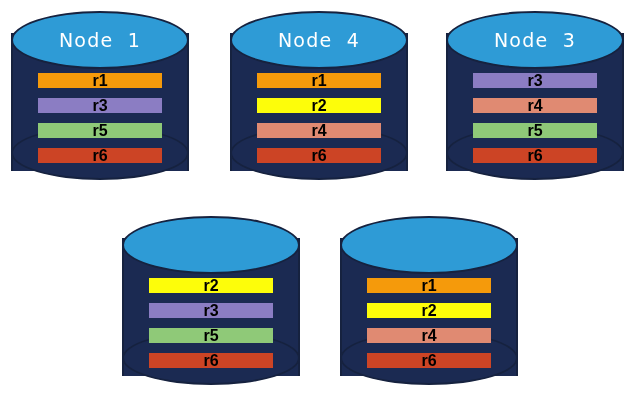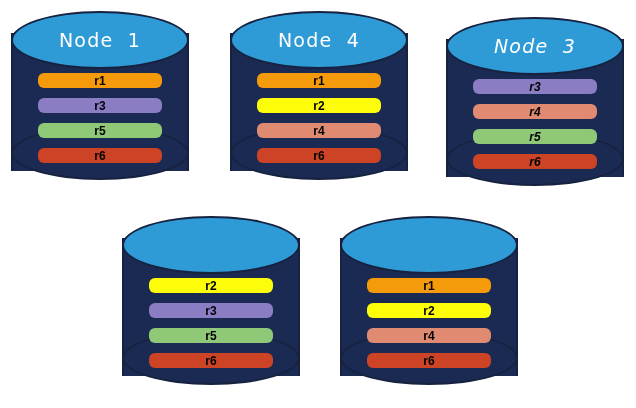--- a/index.html
+++ b/index.html
@@ -82,35 +82,35 @@
     position: absolute;
     left: 27px;
     top: 62px;
     width: 124px;
     display: flex;
     flex-direction: column;
     gap: 10px;
   }
   .replica {
     height: 15px;
-    border-radius: 6px;
+    border-radius: 0;
     display: flex;
     align-items: center;
     justify-content: center;
-    font-size: 12px;
+    font-size: 16px;
     font-weight: bold;
     color: #000000;
     font-family: "Liberation Sans", sans-serif;
     line-height: 1;
   }
 
   
   #node-1 { left: 11px;  top: 11px; }
   #node-2 { left: 230px; top: 11px; }
-  #node-3 { left: 446px; top: 17px; font-style: italic; }
+  #node-3 { left: 446px; top: 11px; }
   #node-4 { left: 122px; top: 216px; }
   #node-5 { left: 340px; top: 216px; }
 </style>
 </head>
 <body>
 
 <div id="diagram">
 
   <div class="node" id="node-1">
     <div class="cyl-body"></div>

